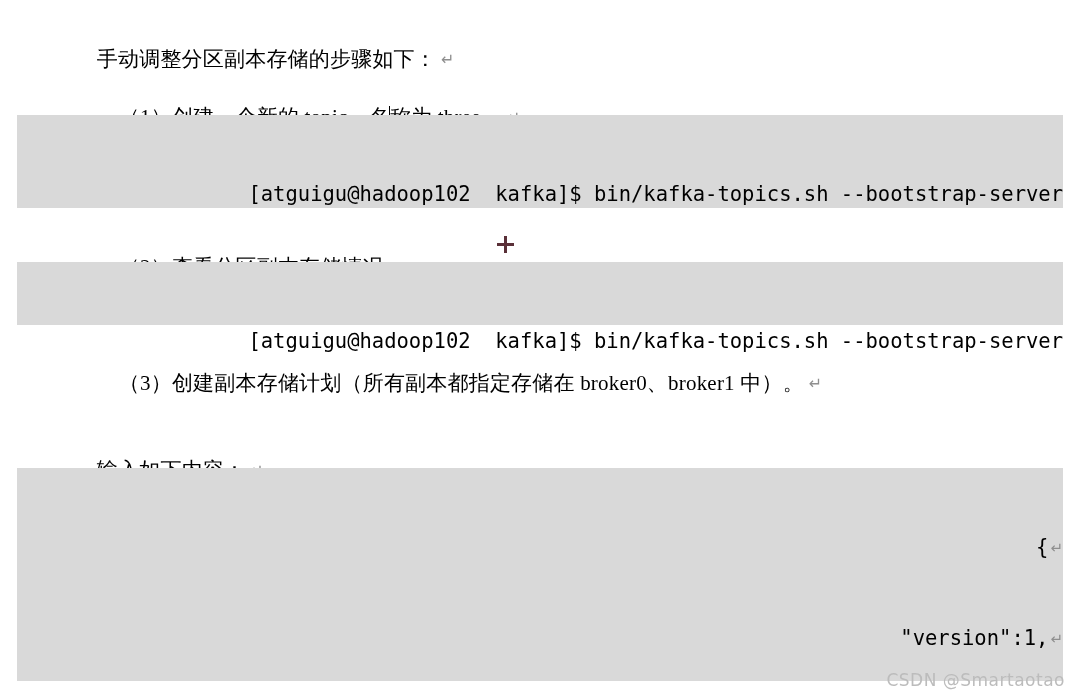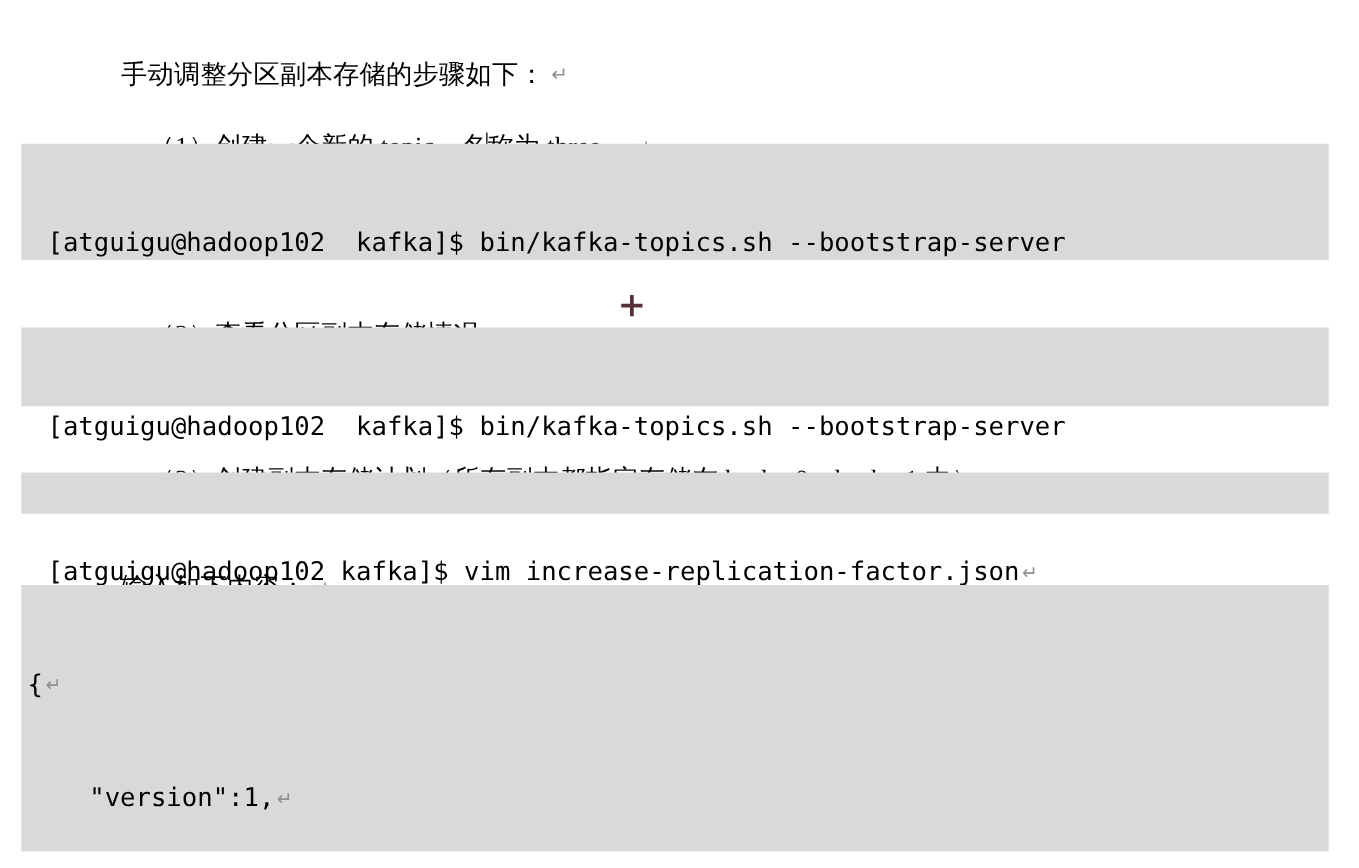--- a/index.html
+++ b/index.html
@@ -13,20 +13,21 @@
     position: relative;
     overflow: hidden;
     font-family: "Liberation Serif", "DejaVu Serif", serif;
     color: #000000;
   }
 
   .page {
     position: relative;
     width: 1087px;
     height: 694px;
+    text-align: right;
   }
 
   
   .para {
     position: absolute;
     font-family: "Liberation Serif", "DejaVu Serif", serif;
     font-size: 21px;
     line-height: 28px;
     color: #000000;
     white-space: pre;
@@ -137,32 +138,30 @@
   <div class="plus-marker" style="left:497px; top:236px;"></div>
 
   <div class="codeblock" id="describe-topic-block" style="left:17px; top:262px; width:1046px; height:63px;">
     <span class="ln">[atguigu@hadoop102  kafka]$ bin/kafka-topics.sh --bootstrap-server</span>
   </div>
 
   <div class="para" style="left:97px; top:341px;">
     <span>（3）创建副本存储计划（所有副本都指定存储在 broker0、broker1 中）。</span><span class="ret">↵</span>
   </div>
 
-  <div class="codeblock" id="vim-plan-block" style="left:17px; top:378px; width:1046px; height:33px;">
-    <span class="ln"><span>[atguigu@hadoop102 kafka]$ vim increase-replication-factor.json</span><span class="ret">↵</span></span>
-  </div>
 
   <div class="para" style="left:75px; top:428px;">
     <span>输入如下内容：</span><span class="ret">↵</span>
   </div>
 
   <div class="codeblock" id="json-block" style="left:17px; top:468px; width:1046px; height:213px;">
     <span class="ln"><span>{</span><span class="ret">↵</span></span>
     <span class="ln"><span>    "version":1,</span><span class="ret">↵</span></span>
     
     
     
     
     
   </div>
 
+  <div class="watermark">CSDN @Smartaotao</div>
 
 </div>
 
 </body></html>

